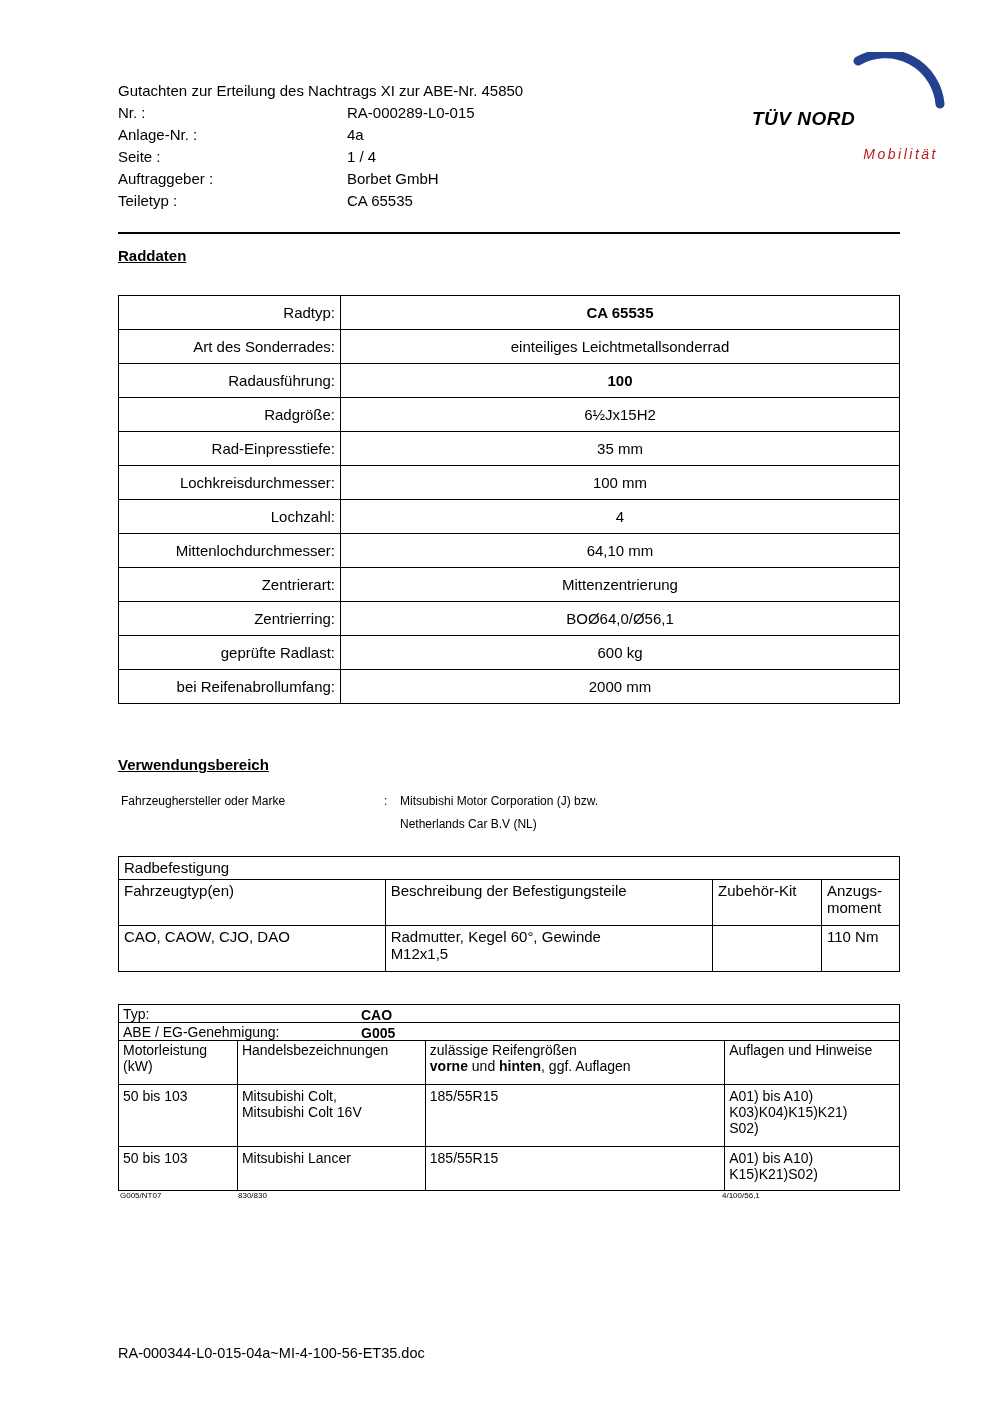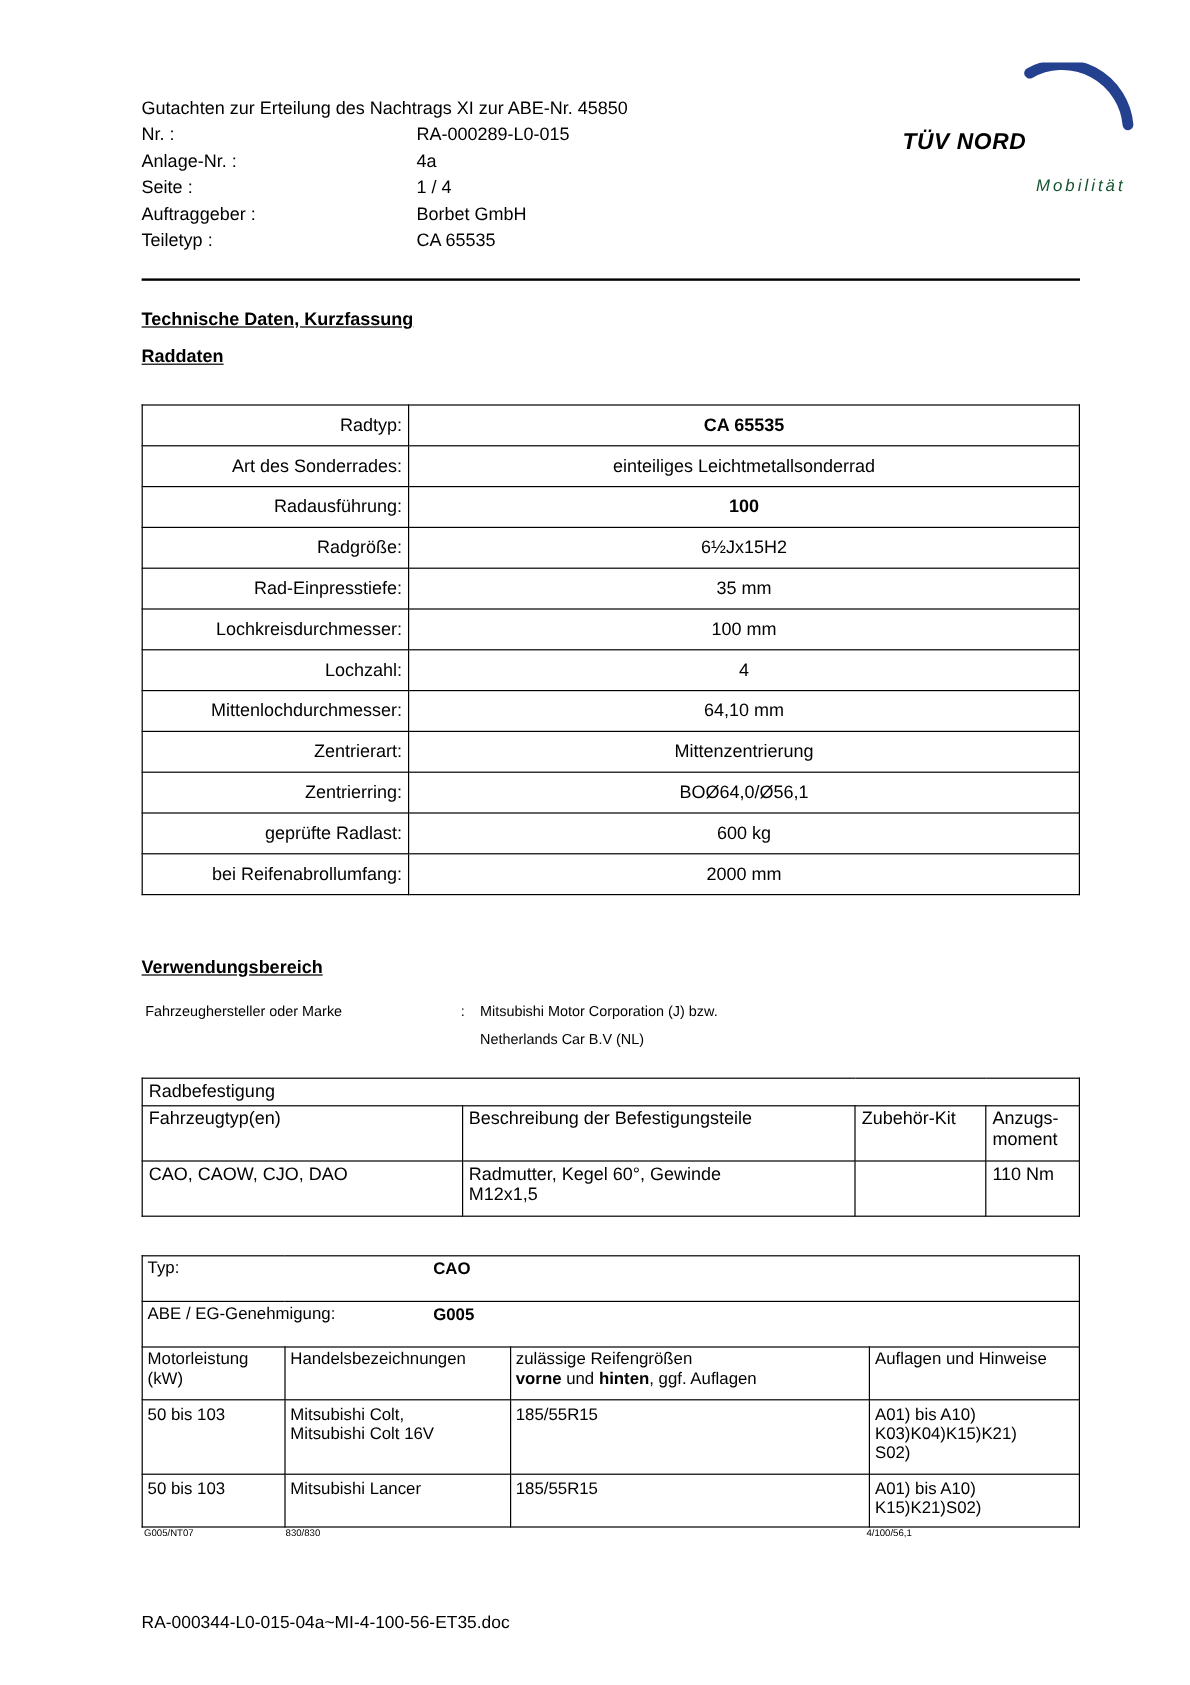--- a/index.html
+++ b/index.html
@@ -18,21 +18,21 @@
   
   .logo { position: absolute; left: 752px; top: 52px; width: 200px; height: 120px; }
   .logo svg { position: absolute; left: 0; top: 0; }
   .logo-wordmark {
     position: absolute; left: 0px; top: 56px;
     font-size: 19px; font-weight: bold; font-style: italic;
     color: #000000; letter-spacing: 0.5px; white-space: nowrap;
   }
   .logo-tagline {
     position: absolute; right: 14px; top: 94px;
-    font-size: 14px; font-style: italic; letter-spacing: 2.5px; color: #14532d;
+    font-size: 14px; font-style: italic; letter-spacing: 2.5px; color: #b91c1c;
   }
 
   .rule { border: none; border-top: 2px solid #000; margin-top: 20px; }
 
   .h1 {
     font-size: 15px; font-weight: bold; text-decoration: underline;
     line-height: 18px;
   }
   .h-tech { margin-top: 24px; }
   .h-rad  { margin-top: 13px; }
@@ -65,21 +65,21 @@
   .bf-head td { height: 46px; }
   .bf-data td { height: 46px; }
 
   
   .typ { margin-top: 32px; }
   .typ td { font-size: 14px; vertical-align: top; padding: 1px 4px; }
   .typ .c1 { width: 119px; }
   .typ .c2 { width: 188px; }
   .typ .c3 { width: 300px; }
   .typ .c4 { width: 175px; }
-  .typ-span { position: relative; height: 35px; }
+  .typ-span { position: relative; height: 15px; }
   .typ-span .spanval { position: absolute; left: 238px; top: 1px; }
   .typ-head td { height: 44px; }
   .typ-data td { height: 44px; padding-top: 3px; }
   .typ-data.tall td { height: 62px; }
 
   .footnotes { position: relative; height: 12px; font-size: 8px; line-height: 10px; }
   .fn-1 { position: absolute; left: 2px; }
   .fn-2 { position: absolute; left: 120px; }
   .fn-3 { position: absolute; left: 604px; }
 
@@ -119,21 +119,20 @@
         <span class="hv">Borbet GmbH</span>
       </div>
       <div class="header-row">
         <span class="hl">Teiletyp :</span>
         <span class="hv">CA 65535</span>
       </div>
     </div>
 
     <hr class="rule">
 
-    <div class="h1 h-tech">Technische Daten, Kurzfassung</div>
     <div class="h1 h-rad">Raddaten</div>
 
     <table class="raddaten">
       <tbody>
           <tr>
         <td class="lbl">Radtyp:</td>
         <td class="val b">CA 65535</td>
       </tr>
       <tr>
         <td class="lbl">Art des Sonderrades:</td>

